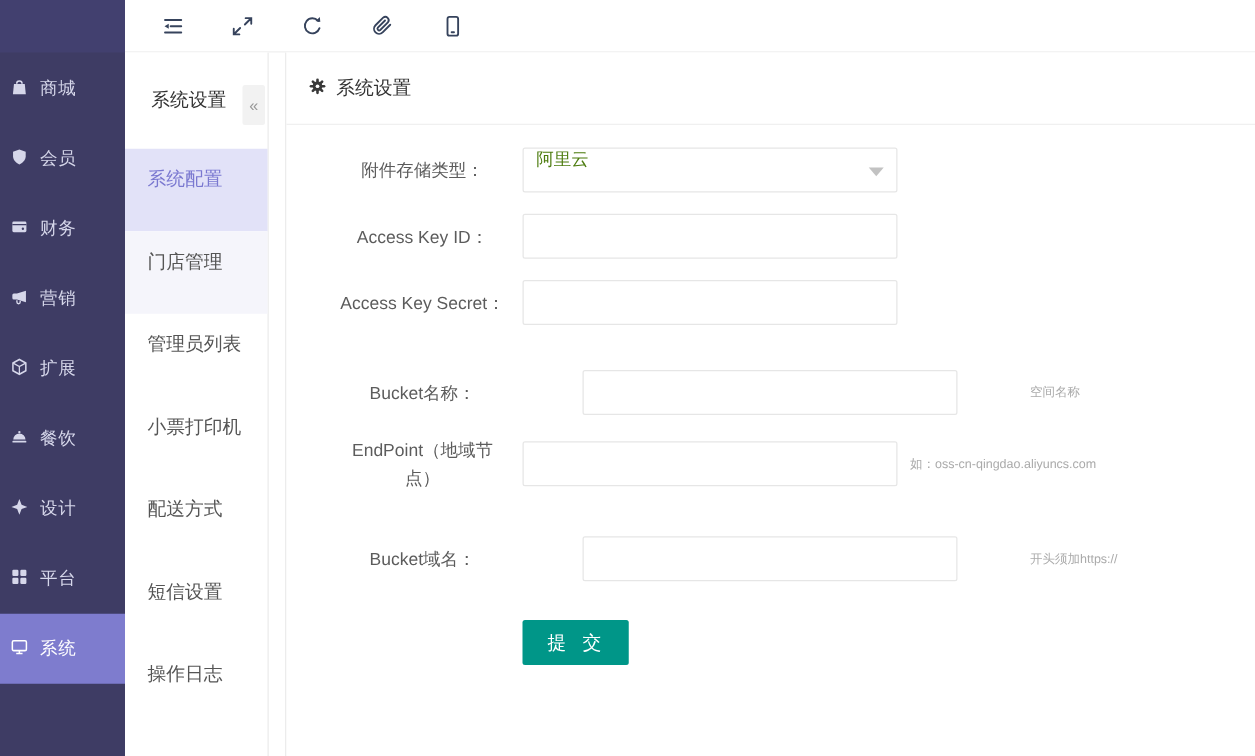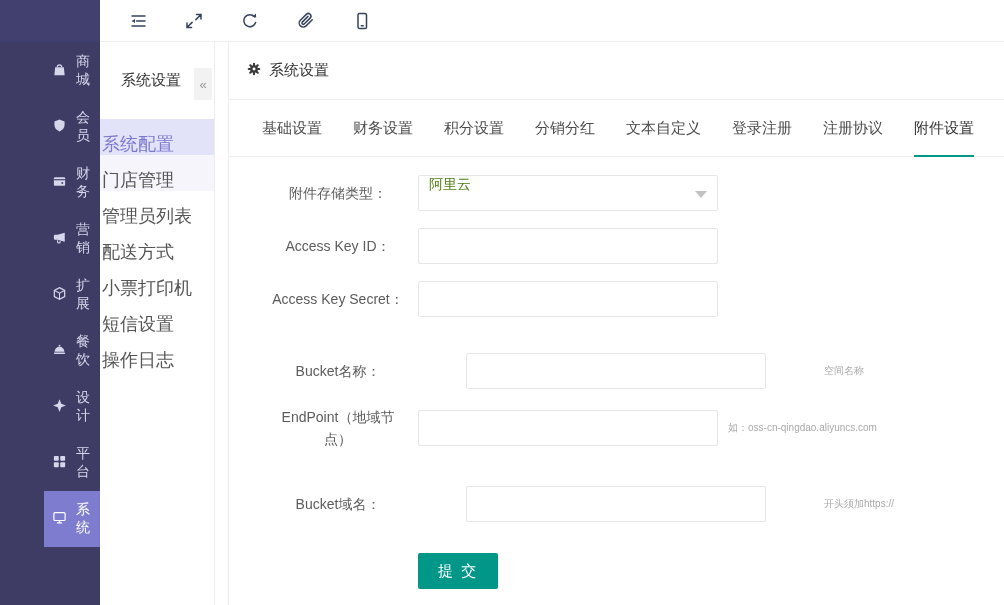--- a/index.html
+++ b/index.html
@@ -2,40 +2,40 @@
 <html><head>
 <meta charset="utf-8">
 <style>
   * { margin:0; padding:0; box-sizing:border-box; }
   html,body { width:1004px; height:605px; overflow:hidden; }
   body { font-family:"Liberation Sans","DejaVu Sans",sans-serif; background:#fff; display:flex; font-size:14px; color:#333; }
 
   
   .main-sidebar { width:100px; min-width:100px; background:#3e3c64; display:flex; flex-direction:column; }
   .logo-block { height:42px; background:#42406f; }
-  .main-nav { flex:1; padding-top:1px;padding-left:44px; }
+  .main-nav { flex:1; padding-top:1px; }
   .nav-item { height:56px; display:flex; align-items:center; padding-left:8px; gap:9px; color:#d6d7ea; cursor:pointer; }
   .nav-item.active { background:#7e7cce; color:#ffffff; }
   .nav-item svg { width:15px; height:15px; flex:none; }
   .nav-label { font-size:14px; letter-spacing:.5px; }
 
   
   .right-region { flex:1; display:flex; flex-direction:column; min-width:0; }
   .topbar { height:42px; min-height:42px; background:#fff; border-bottom:1px solid #f0f0f0; display:flex; align-items:center; padding-left:27px; }
   .tb-icon { width:22px; height:22px; margin-right:34px; display:flex; align-items:center; justify-content:center; cursor:pointer; }
   .tb-icon svg { width:20px; height:20px; }
 
   .body-region { flex:1; display:flex; min-height:0; }
 
   
   .sub-sidebar { width:115px; min-width:115px; border-right:1px solid #ececec; position:relative; background:#fff; }
   .sub-header { height:77px; display:flex; align-items:center; padding-left:21px; }
   .sub-title { font-size:15px; color:#333; }
   .collapse-btn { position:absolute; top:26px; right:2px; width:18px; height:32px; background:#f2f2f2; color:#999; border-radius:2px; display:flex; align-items:center; justify-content:center; font-size:13px; cursor:pointer; }
-  .sub-item { height:36px; line-height:50px; padding-left:2px; color:#555; font-size:18px; cursor:pointer; white-space:nowrap; }
+  .sub-item { height:66px; line-height:50px; padding-left:18px; color:#555; font-size:15px; cursor:pointer; white-space:nowrap; }
   .sub-item.active { background:#e2e2f8; color:#7a78d0; }
   .sub-item.tinted { background:#f5f5fb; }
 
   
   .content { flex:1; margin-left:13px; border-left:1px solid #ececec; background:#fff; min-width:0; overflow:hidden; }
   .page-header { height:58px; display:flex; align-items:center; gap:8px; padding-left:18px; border-bottom:1px solid #f0f0f0; }
   .page-header svg { width:14px; height:14px; }
   .page-title { font-size:15px; color:#333; }
 
   .tabs { height:57px; display:flex; padding-left:33px; border-bottom:1px solid #f0f0f0; white-space:nowrap; }
@@ -46,21 +46,21 @@
   .form-row { display:flex; align-items:center; margin-bottom:17px; }
   .form-row.gap-lg { margin-top:36px;gap:48px; }
   .form-label { width:178px; padding-left:40px; text-align:center; color:#5c5c5c; font-size:14px; line-height:22px; }
   .form-control { margin-left:11px; width:300px; flex:none; }
   .text-input { width:100%; height:36px; border:1px solid #e6e6e6; border-radius:2px; padding:0 10px; font-size:14px; color:#333; outline:none; font-family:inherit; background:#fff; }
   .select-box { position:relative; height:36px; border:1px solid #e6e6e6; border-radius:2px; display:flex; align-items:flex-start; padding:0 30px 0 10px; color:#4d7c0f; cursor:pointer; background:#fff; }
   .caret { position:absolute; right:10px; top:15px; width:0; height:0; border-left:6px solid transparent; border-right:6px solid transparent; border-top:7px solid #c2c2c2; }
   .form-hint { margin-left:10px; color:#aaaaaa; font-size:10px; white-space:nowrap; }
 
   .submit-row { margin-top:31px; padding-left:189px; }
-  .submit-btn { background:#009688; color:#fff; border:none; height:36px; padding:0 20px; font-size:15px; border-radius:2px; cursor:pointer; letter-spacing:2px; font-family:Liberation Sans, sans-serif; }
+  .submit-btn { background:#009688; color:#fff; border:none; height:36px; padding:0 20px; font-size:15px; border-radius:2px; cursor:pointer; letter-spacing:2px; font-family:Liberation Mono, monospace; }
 </style>
 </head>
 <body>
 
 <aside class="main-sidebar">
   <div class="logo-block"></div>
   <nav class="main-nav">
 
     <div class="nav-item">
       <span><svg viewBox="0 0 16 16">
@@ -177,22 +177,22 @@
   <div class="body-region">
 
     <aside class="sub-sidebar">
       <div class="sub-header">
         <span class="sub-title">系统设置</span>
       </div>
       <span class="collapse-btn">«</span>
       <div class="sub-item active">系统配置</div>
       <div class="sub-item tinted">门店管理</div>
       <div class="sub-item">管理员列表</div>
+      <div class="sub-item">小票打印机</div>
       <div class="sub-item">配送方式</div>
-      <div class="sub-item">小票打印机</div>
       <div class="sub-item">短信设置</div>
       <div class="sub-item">操作日志</div>
     </aside>
 
     <section class="content">
 
       <div class="page-header">
         <span>
           <svg viewBox="0 0 16 16">
               <g fill="#3a3a3a">
@@ -201,30 +201,20 @@
                 <rect x="6.8" y="0.8" width="2.4" height="14.4" rx="1.2" transform="rotate(90 8 8)"></rect>
                 <rect x="6.8" y="0.8" width="2.4" height="14.4" rx="1.2" transform="rotate(135 8 8)"></rect>
                 <circle cx="8" cy="8" r="4.4"></circle>
               </g>
               <circle cx="8" cy="8" r="1.7" fill="#ffffff"></circle>
             </svg>
         </span>
         <span class="page-title">系统设置</span>
       </div>
 
-      <div class="tabs">
-        <span class="tab">基础设置</span>
-        <span class="tab">财务设置</span>
-        <span class="tab">积分设置</span>
-        <span class="tab">分销分红</span>
-        <span class="tab">文本自定义</span>
-        <span class="tab">登录注册</span>
-        <span class="tab">注册协议</span>
-        <span class="tab active">附件设置</span>
-      </div>
 
       <form class="form-area">
 
         <div class="form-row">
           <label class="form-label">附件存储类型：</label>
           <div class="form-control">
             <div class="select-box">
               <span>阿里云</span>
               <i class="caret"></i>
             </div>

